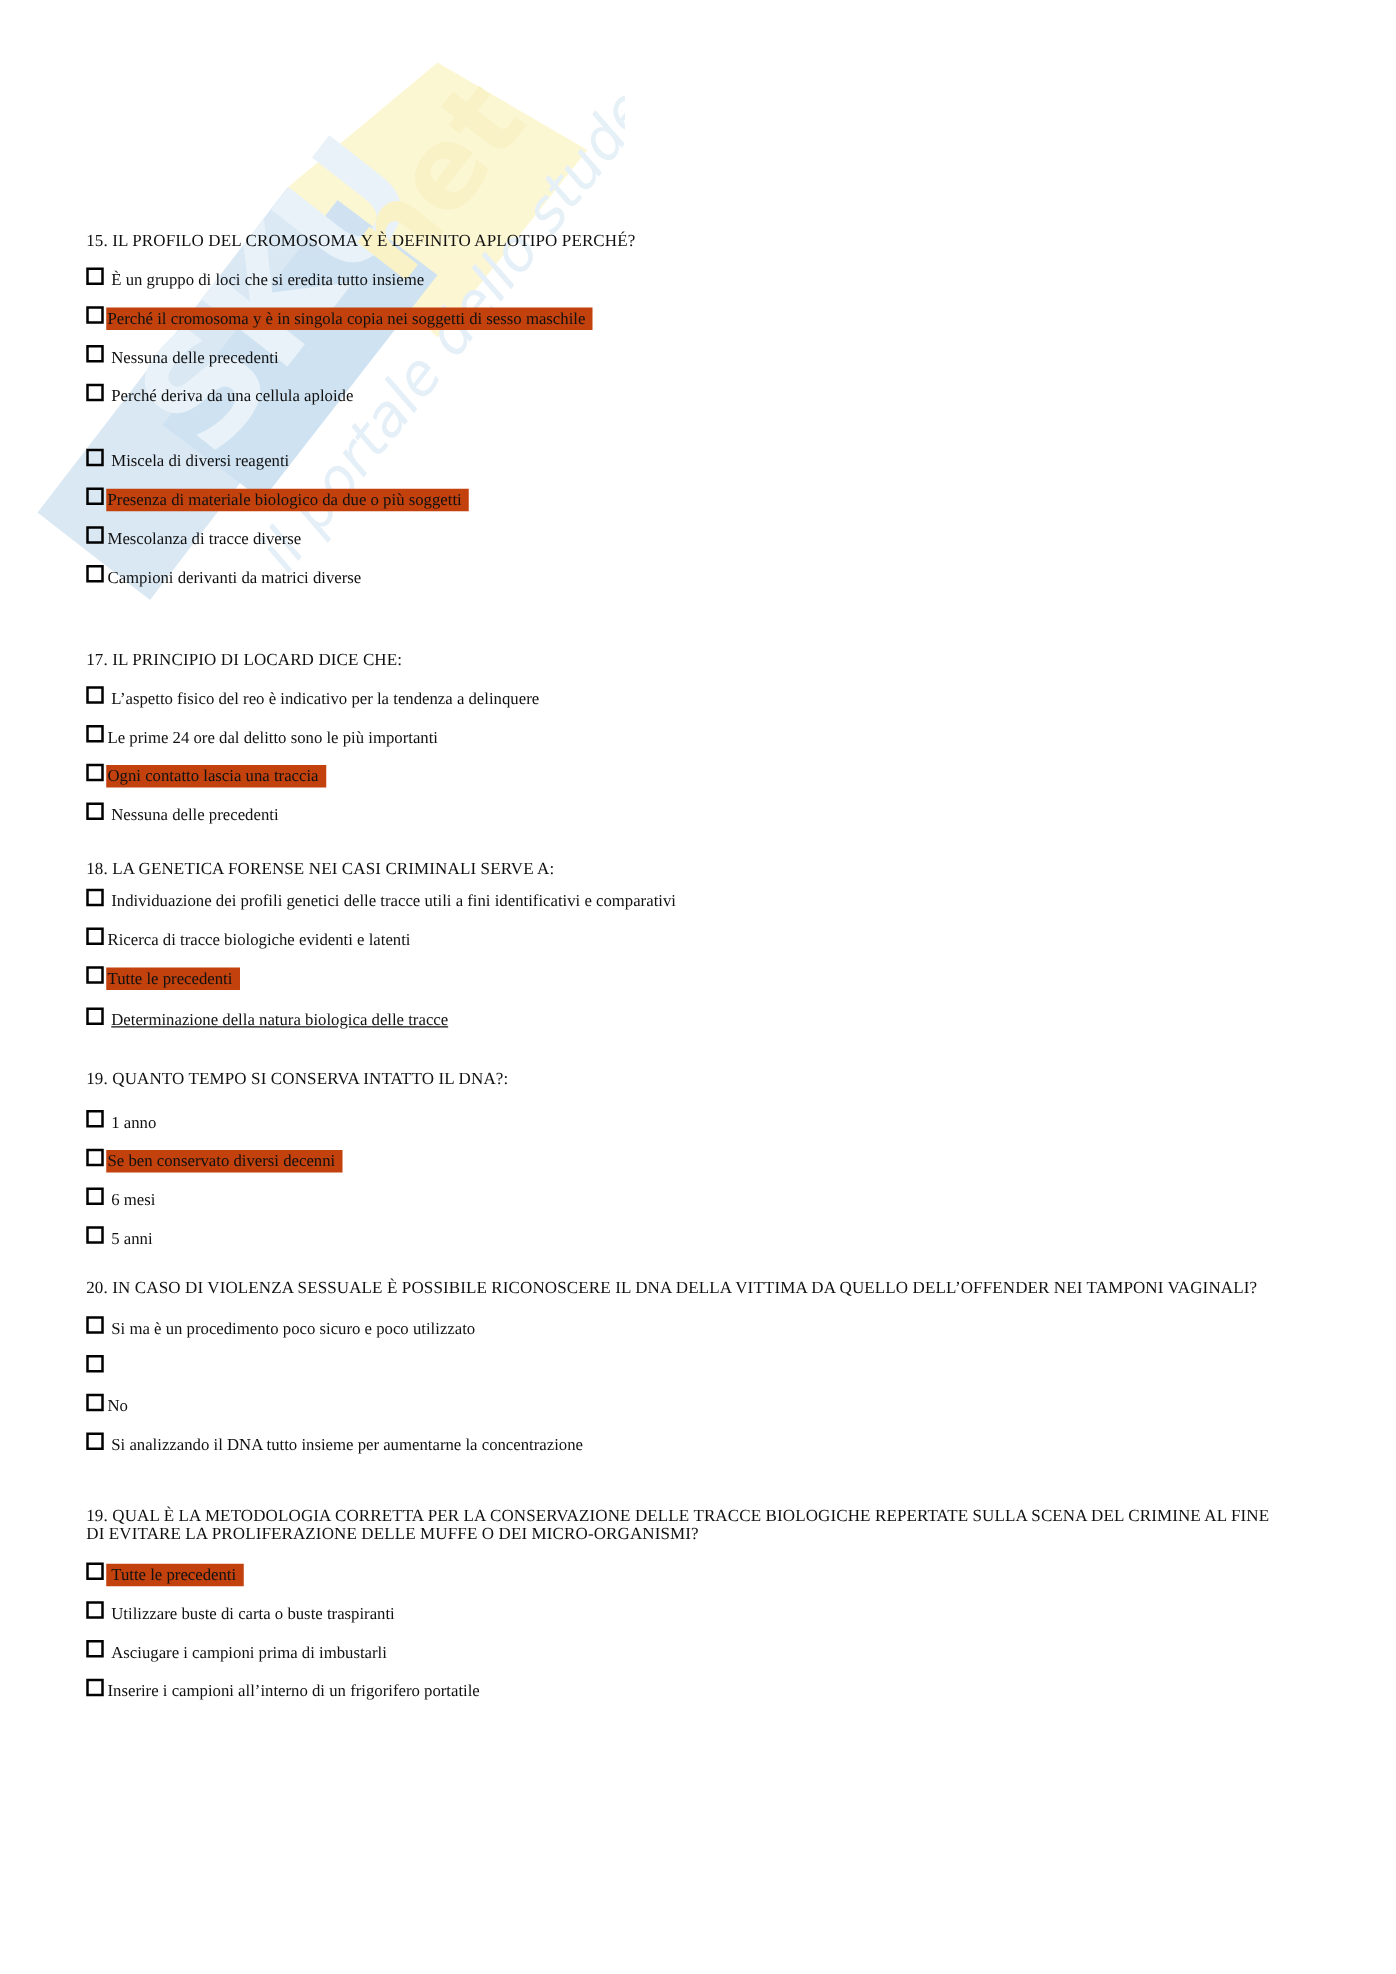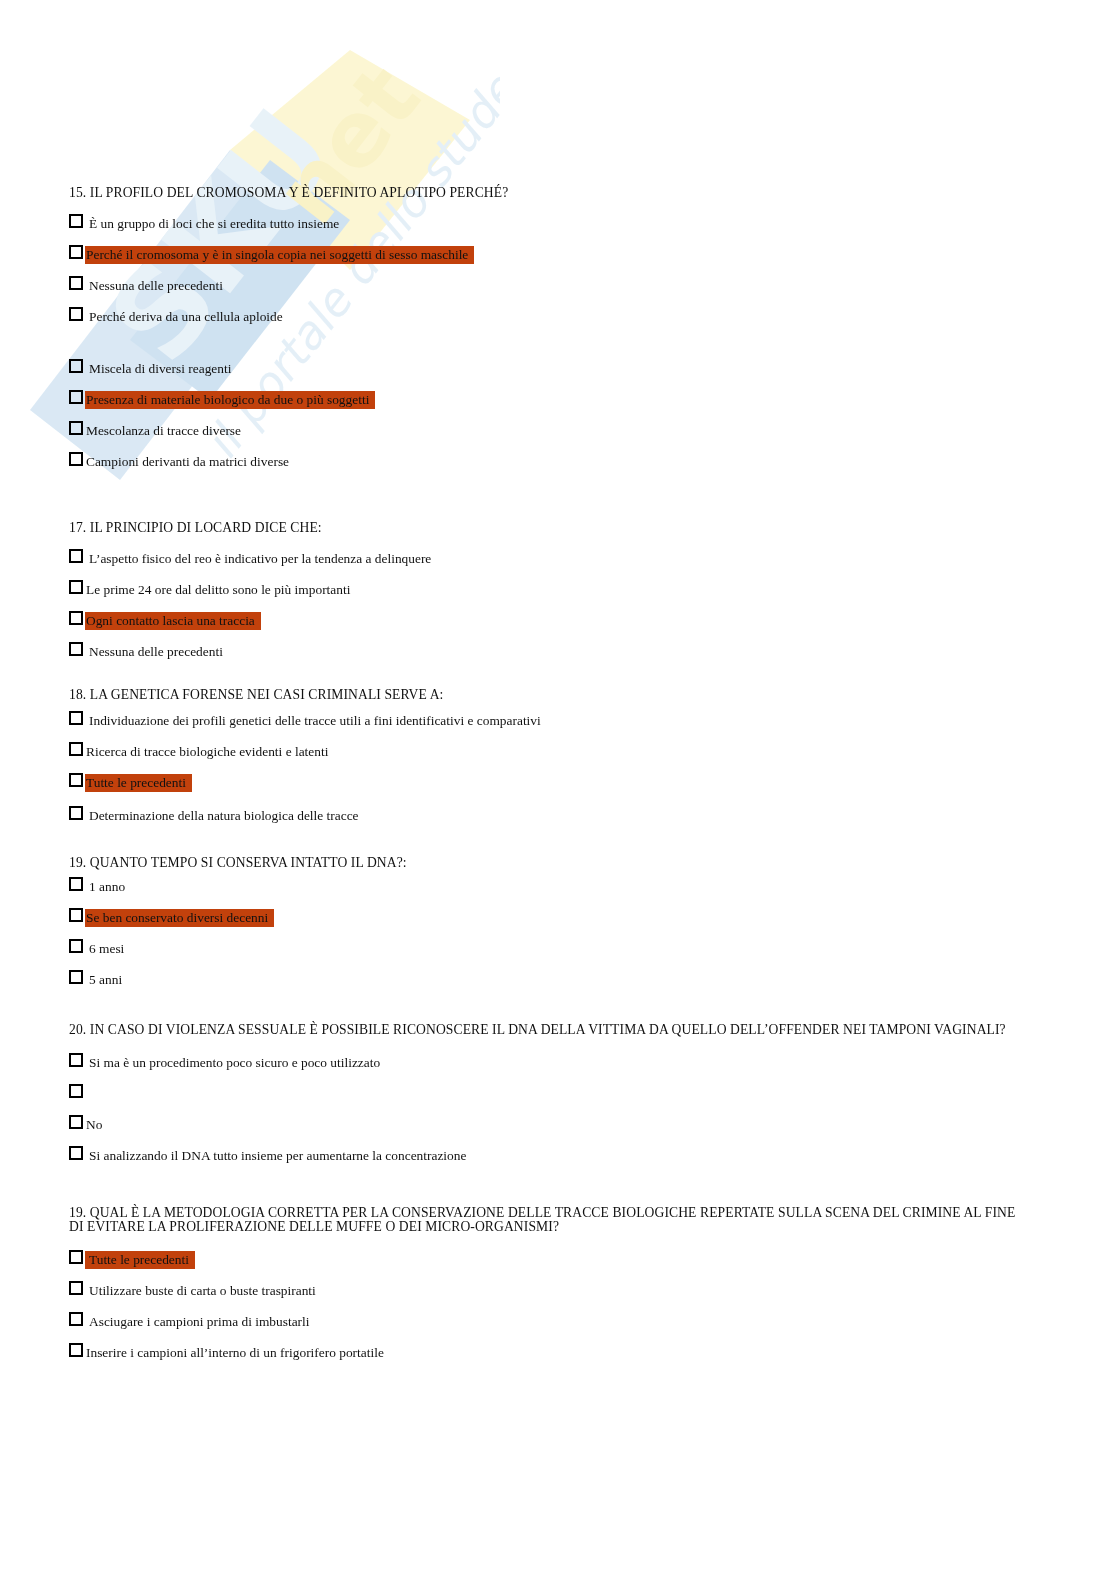--- a/index.html
+++ b/index.html
@@ -97,28 +97,28 @@
         <span class="opt-text pad">Individuazione dei profili genetici delle tracce utili a fini identificativi e comparativi</span>
       </div>
     <div class="option">
         <span class="checkbox"></span>
         <span class="opt-text">Ricerca di tracce biologiche evidenti e latenti</span>
       </div>
     <div class="option">
         <span class="checkbox"></span>
         <span class="opt-text hl">Tutte le precedenti</span>
       </div>
-    <div class="option" style="height:35px;">
+    <div class="option" style="height:35px;text-decoration:underline;">
         <span class="checkbox"></span>
         <span class="opt-text pad">Determinazione della natura biologica delle tracce</span>
       </div>
   </div>
 
   <div class="question" style="top:856px;">
-    <div class="q-title" style="margin-bottom:1px;">19. QUANTO TEMPO SI CONSERVA INTATTO IL DNA?:</div>
+    <div class="q-title" style="margin-bottom:12px;">19. QUANTO TEMPO SI CONSERVA INTATTO IL DNA?:</div>
     <div class="option">
         <span class="checkbox"></span>
         <span class="opt-text pad">1 anno</span>
       </div>
     <div class="option">
         <span class="checkbox"></span>
         <span class="opt-text hl">Se ben conservato diversi decenni</span>
       </div>
     <div class="option">
         <span class="checkbox"></span>

